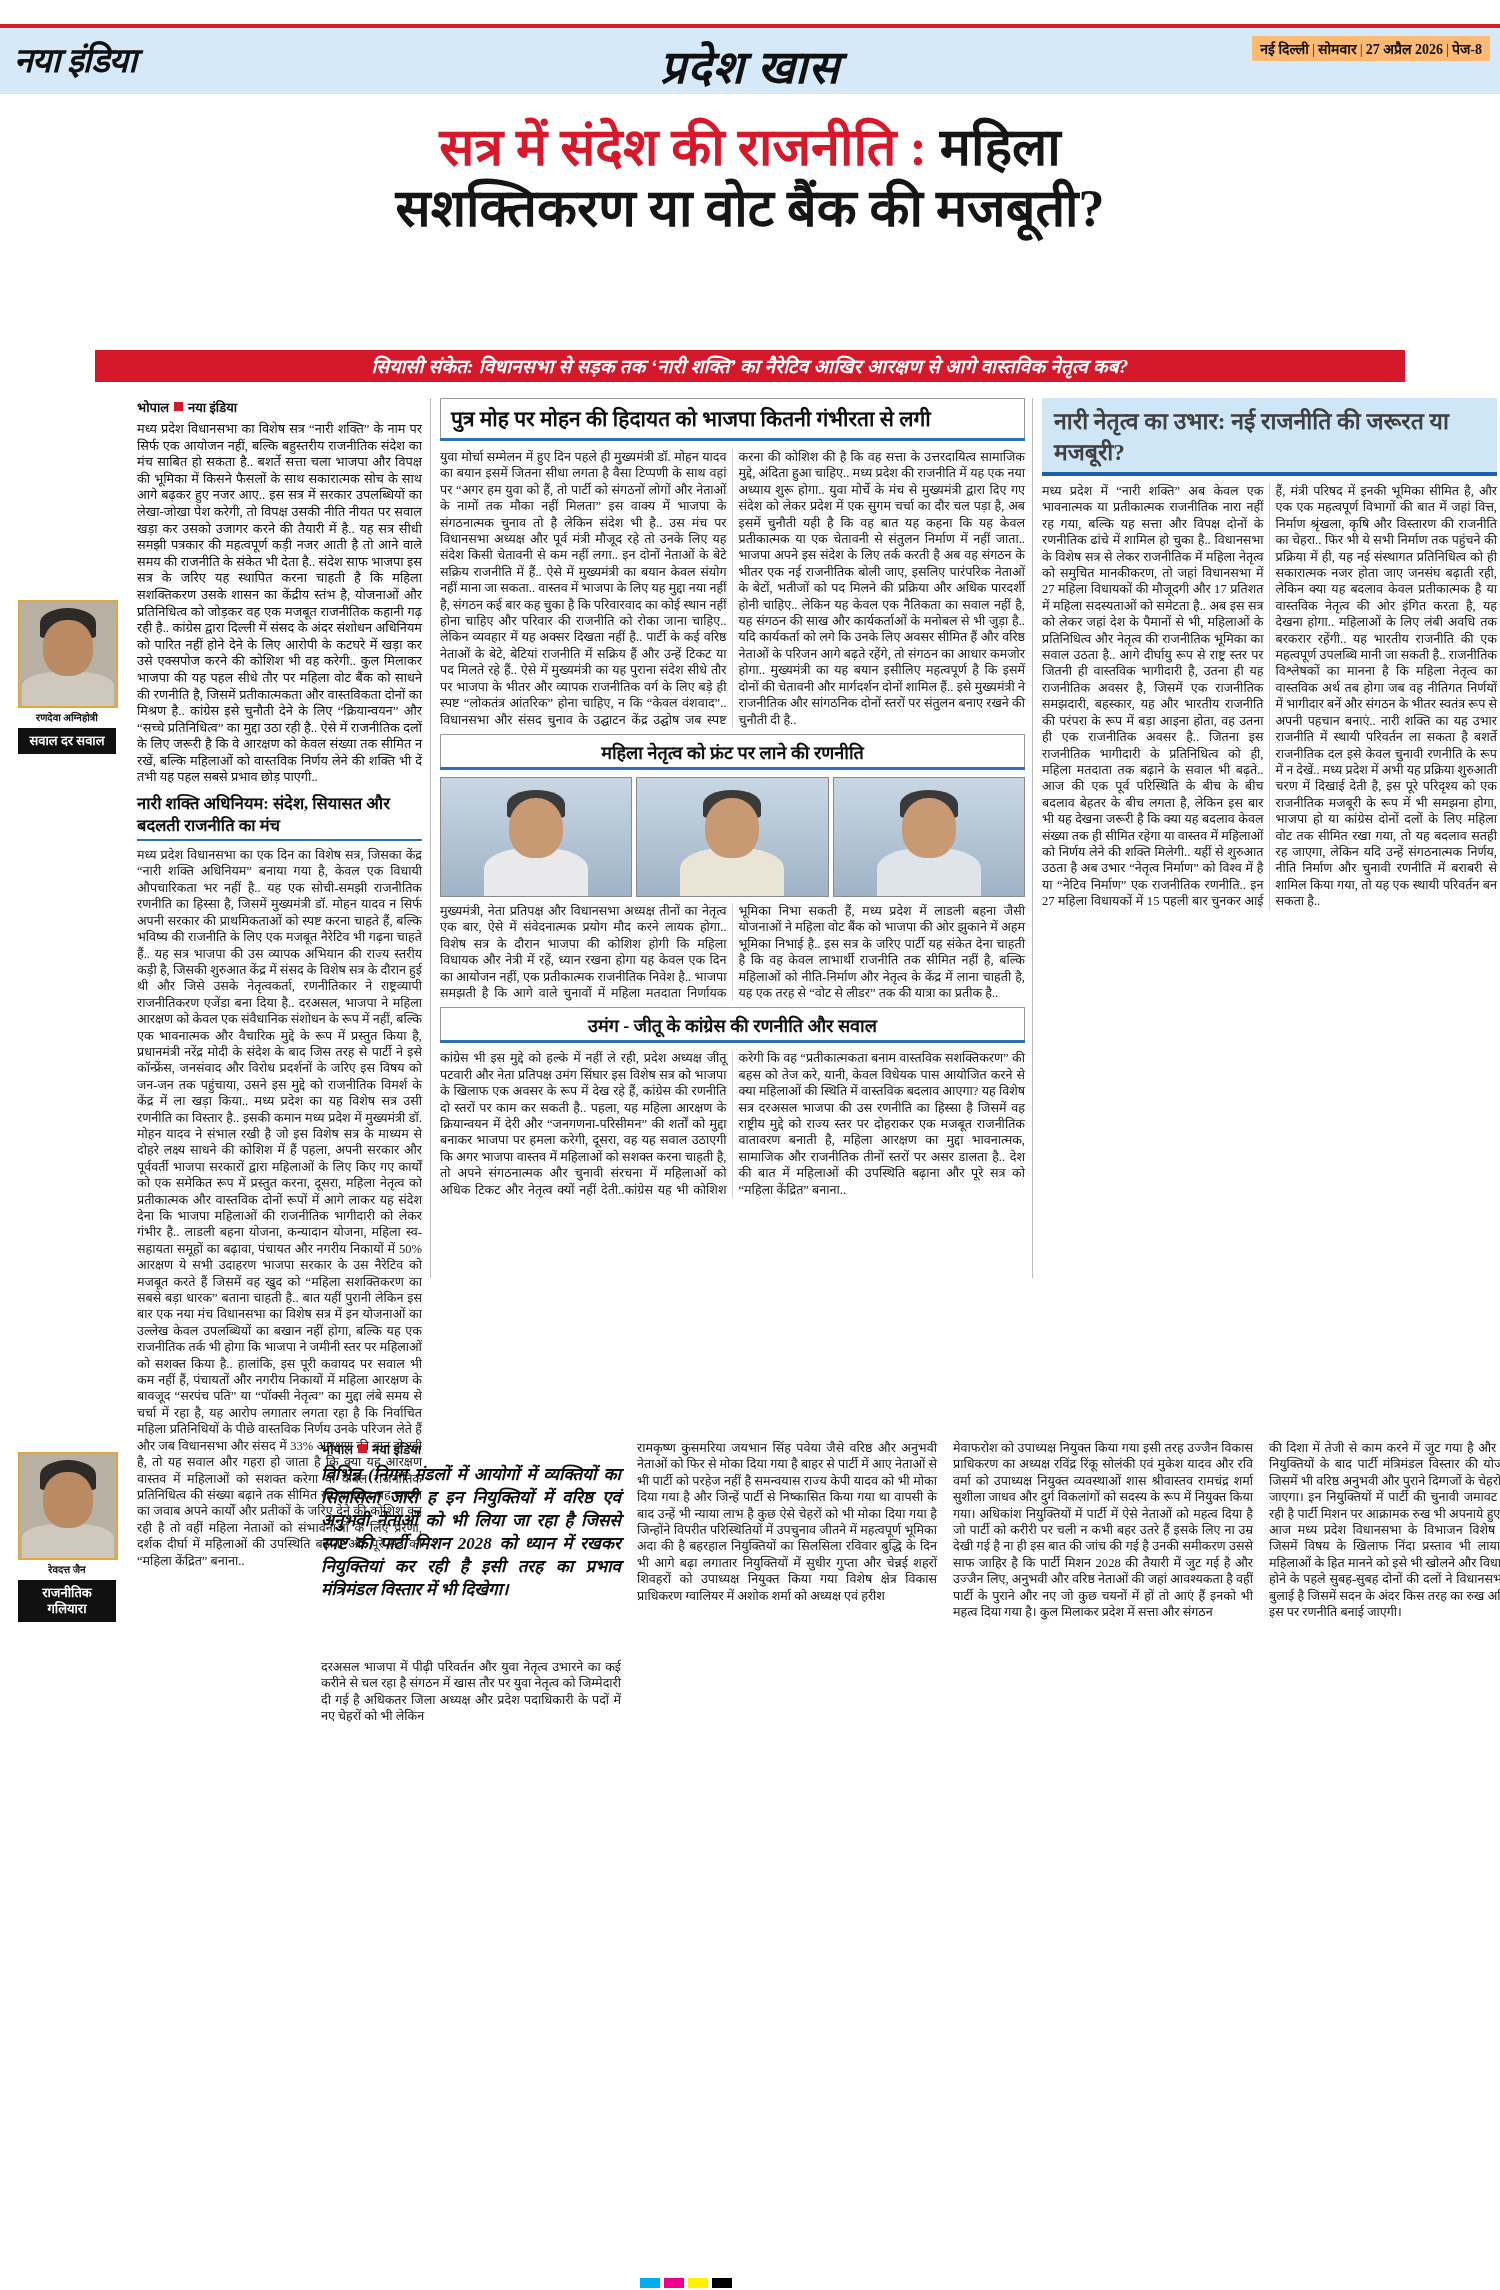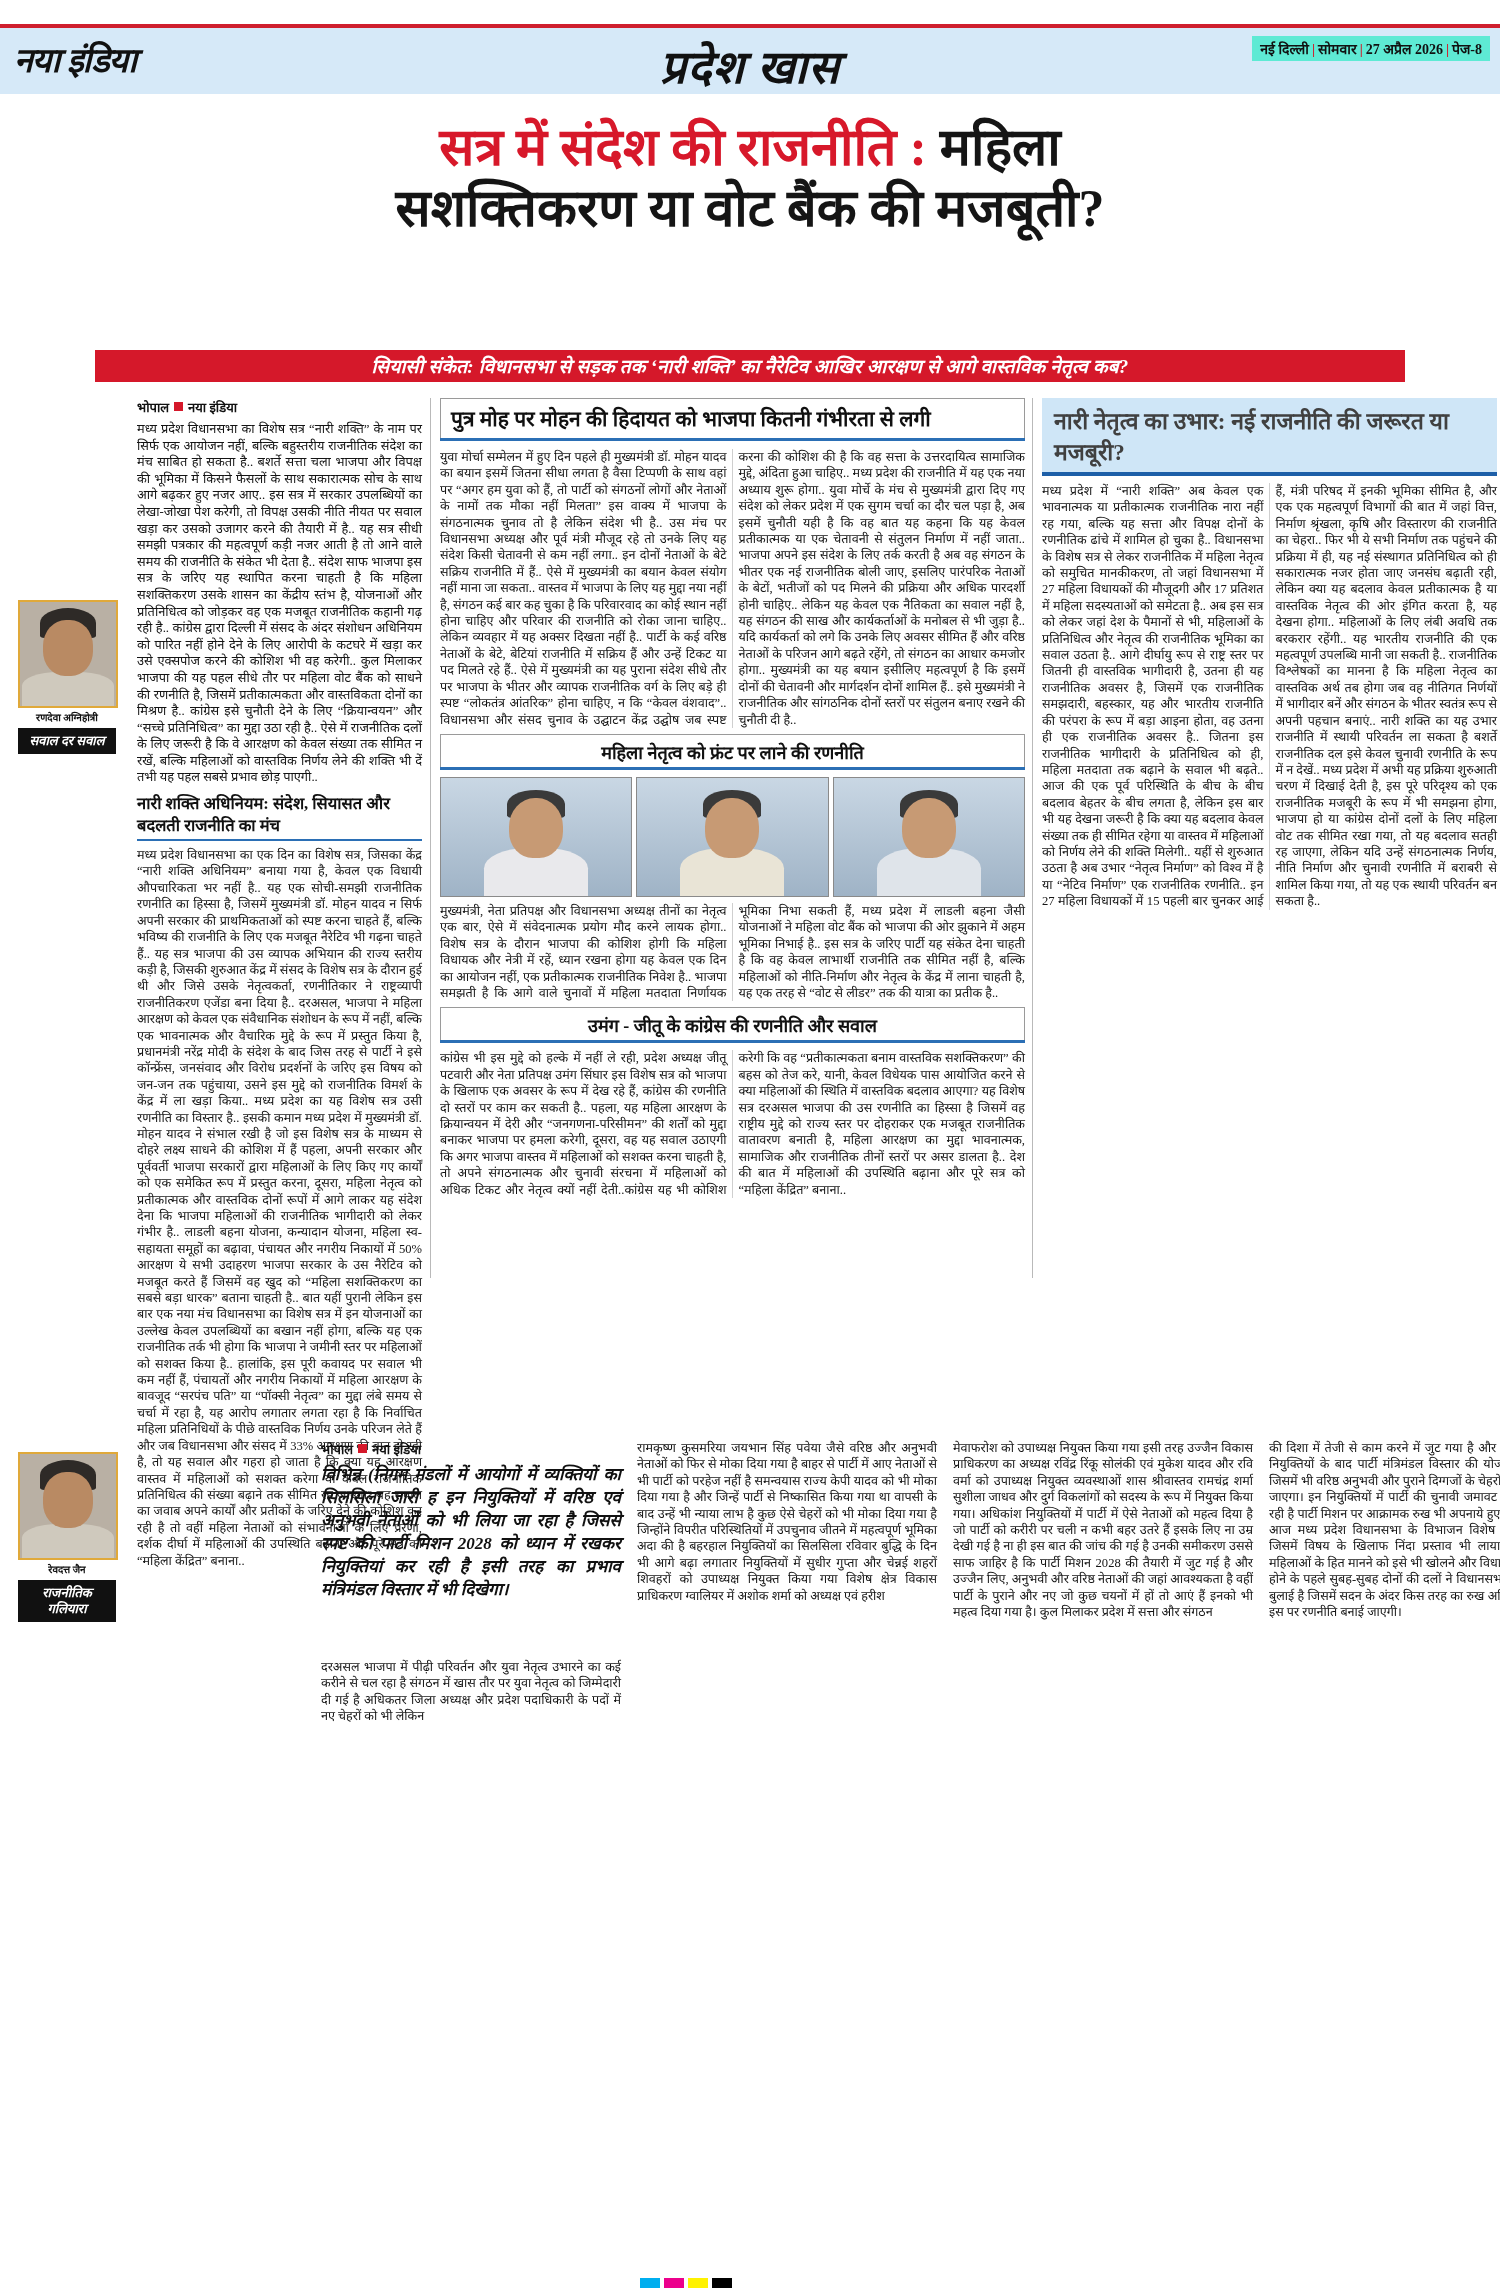--- a/index.html
+++ b/index.html
@@ -16,21 +16,21 @@
   .logo{
     position:absolute;left:14px;top:8px;font-family:"Liberation Serif",serif;
     font-weight:bold;font-style:italic;font-size:34px;color:#111;letter-spacing:-1px;
   }
   .section-title{
     position:absolute;left:0;top:6px;width:1500px;text-align:center;
     font-family:"Liberation Serif",serif;font-weight:bold;font-style:italic;
     font-size:46px;color:#111;letter-spacing:1px;
   }
   .dateline{
-    position:absolute;right:10px;top:8px;background:#5eead4;
+    position:absolute;right:10px;top:8px;background:#fdba74;
     padding:3px 8px;font-size:14px;font-weight:bold;color:#111;white-space:nowrap;
   }
   .dateline .sep{color:#cf1f2e;padding:0 3px;font-weight:bold;}
 
   
   .headwrap{position:absolute;left:95px;top:118px;width:1310px;text-align:center;}
   .head-l1{
     font-family:"Liberation Serif",serif;font-weight:bold;font-size:52px;line-height:60px;
     letter-spacing:0px;white-space:nowrap;
   }
@@ -115,21 +115,21 @@
   }
   .authorbox .pic .hair{position:absolute;left:50%;top:6px;transform:translateX(-50%);
         width:56px;height:30px;border-radius:50% 50% 8% 8%;background:#2e2a27;}
   .authorbox .pic .face{position:absolute;left:50%;top:18px;transform:translateX(-50%);
         width:50px;height:56px;border-radius:46% 46% 44% 44%;background:#b98a63;}
   .authorbox .pic .shirt{position:absolute;left:50%;bottom:0;transform:translateX(-50%);
         width:92px;height:34px;border-radius:40% 40% 0 0;background:#cfc9bd;}
   .authorbox .nm{font-size:10px;font-weight:bold;text-align:center;margin-top:2px;color:#111;}
   .authorbox .tag{
     background:#111;color:#fff;font-size:13px;font-weight:bold;text-align:center;
-    padding:5px 2px;line-height:16px;margin-top:4px;font-style:italic;
+    padding:5px 2px;line-height:16px;margin-top:4px;
   }
 
   
   .bottomwrap{position:absolute;left:12px;top:1318px;width:1478px;}
   .bigtitle{
     text-align:center;font-family:"Liberation Serif",serif;font-weight:bold;
     font-size:50px;line-height:58px;color:#111;letter-spacing:0px;
   }
 
   .ital-lead{

